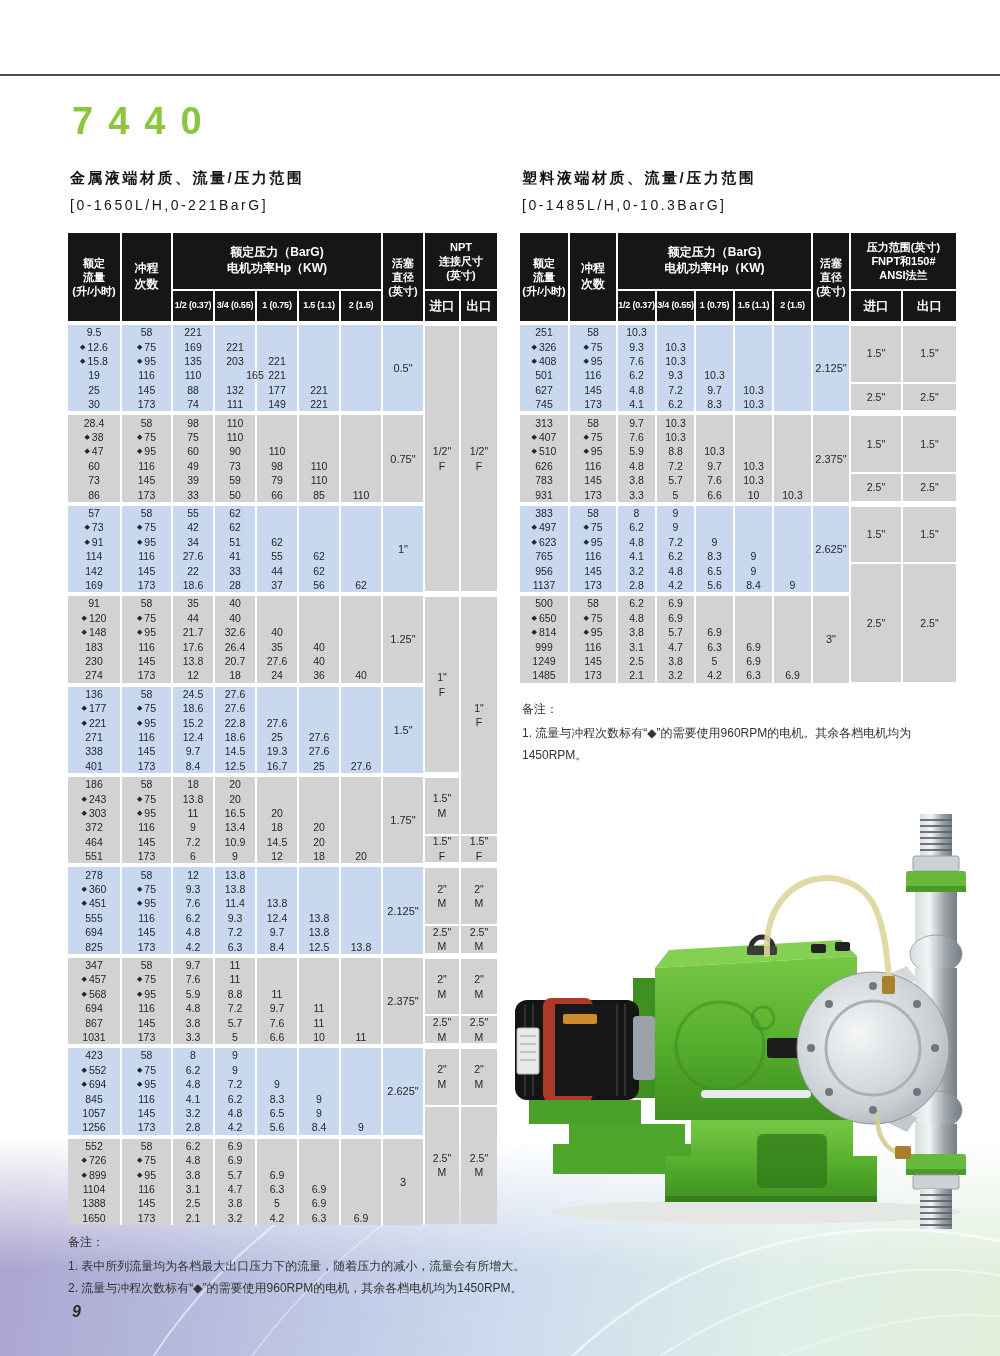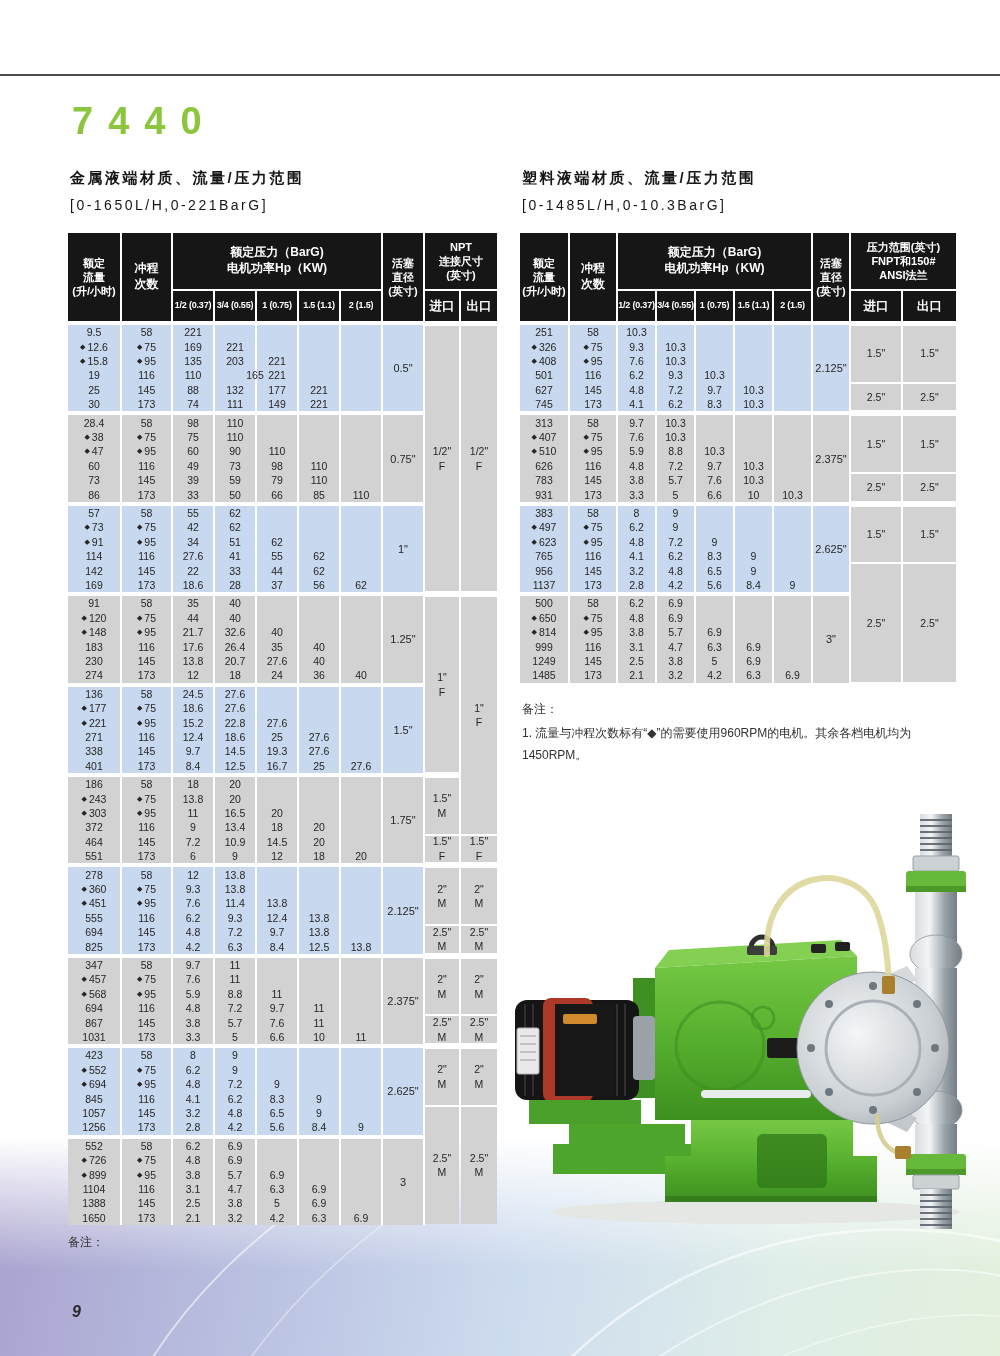--- a/index.html
+++ b/index.html
@@ -811,20 +811,24 @@
     </div>
 
   <div class="notes" id="notesR">
     <div class="nt-title">备注：</div>
     <div>
         <div class="nt">1. 流量与冲程次数标有“◆”的需要使用960RPM的电机。其余各档电机均为1450RPM。</div>
       </div>
   </div>
   <div class="notes" id="notesL">
     <div class="nt-title">备注：</div>
+    <div>
+        <div class="nt">1. 表中所列流量均为各档最大出口压力下的流量，随着压力的减小，流量会有所增大。</div>
+        <div class="nt">2. 流量与冲程次数标有“◆”的需要使用960RPM的电机，其余各档电机均为1450RPM。</div>
+      </div>
   </div>
 
   <svg class="pump" viewBox="0 0 470 432">
     <defs>
       <linearGradient id="stl" x1="0" y1="0" x2="1" y2="0">
         <stop offset="0" stop-color="#d9dde0"></stop>
           <stop offset=".35" stop-color="#f2f4f5"></stop>
         <stop offset=".7" stop-color="#9ba3a9"></stop>
           <stop offset="1" stop-color="#767e85"></stop>
       </linearGradient>

